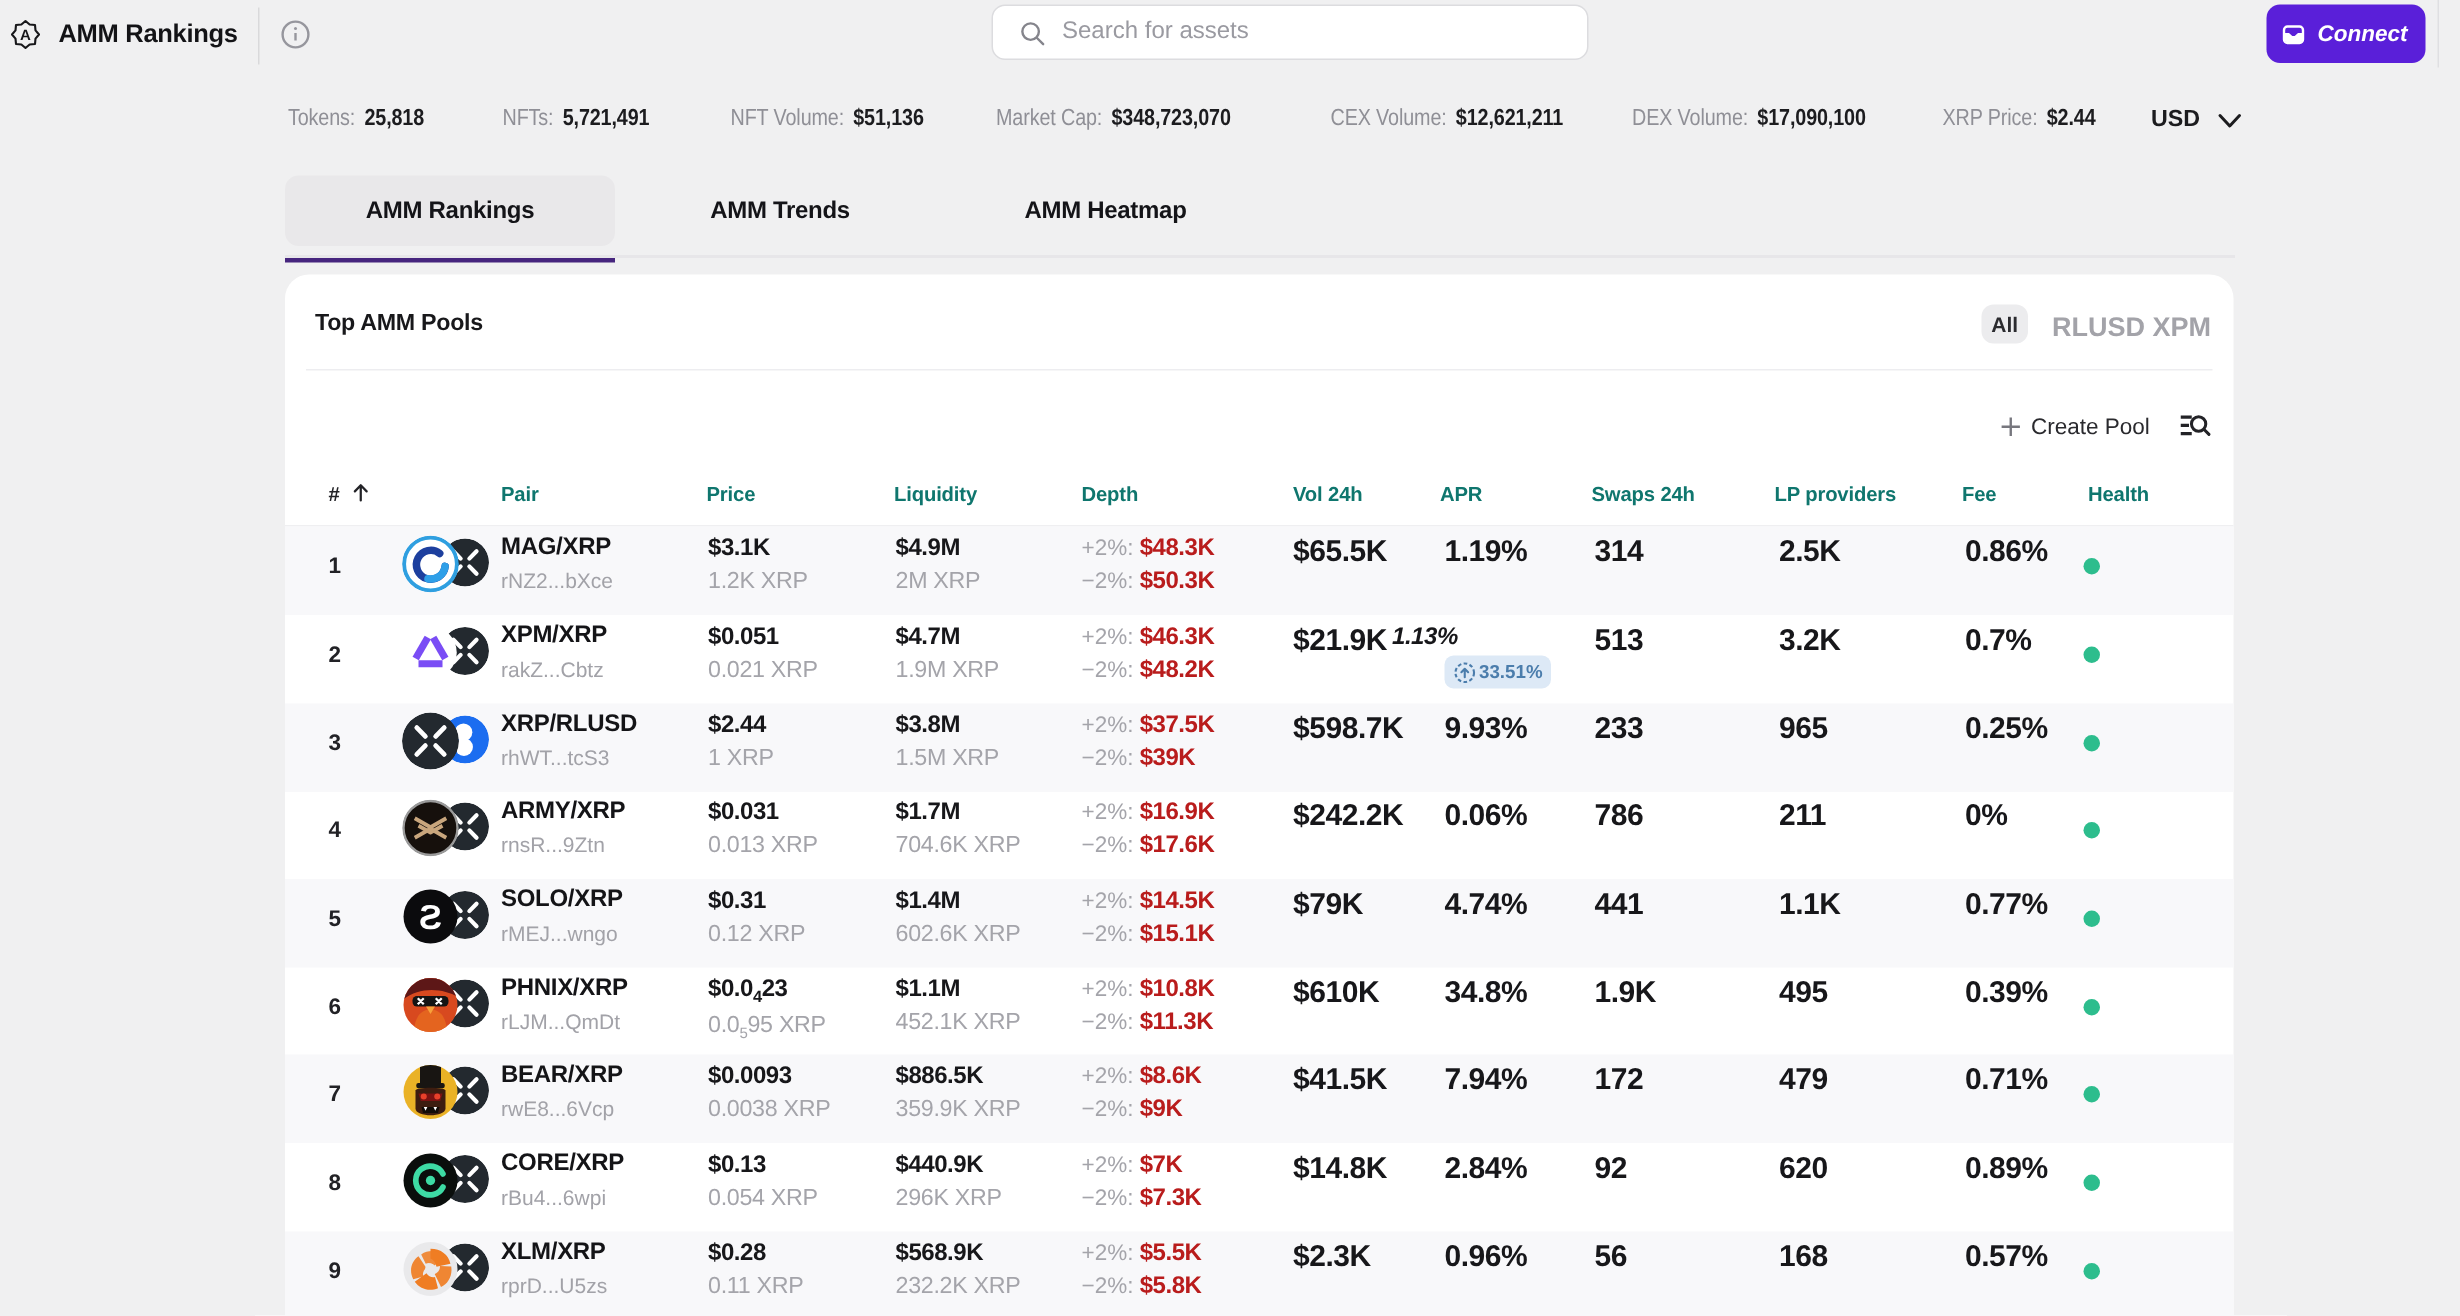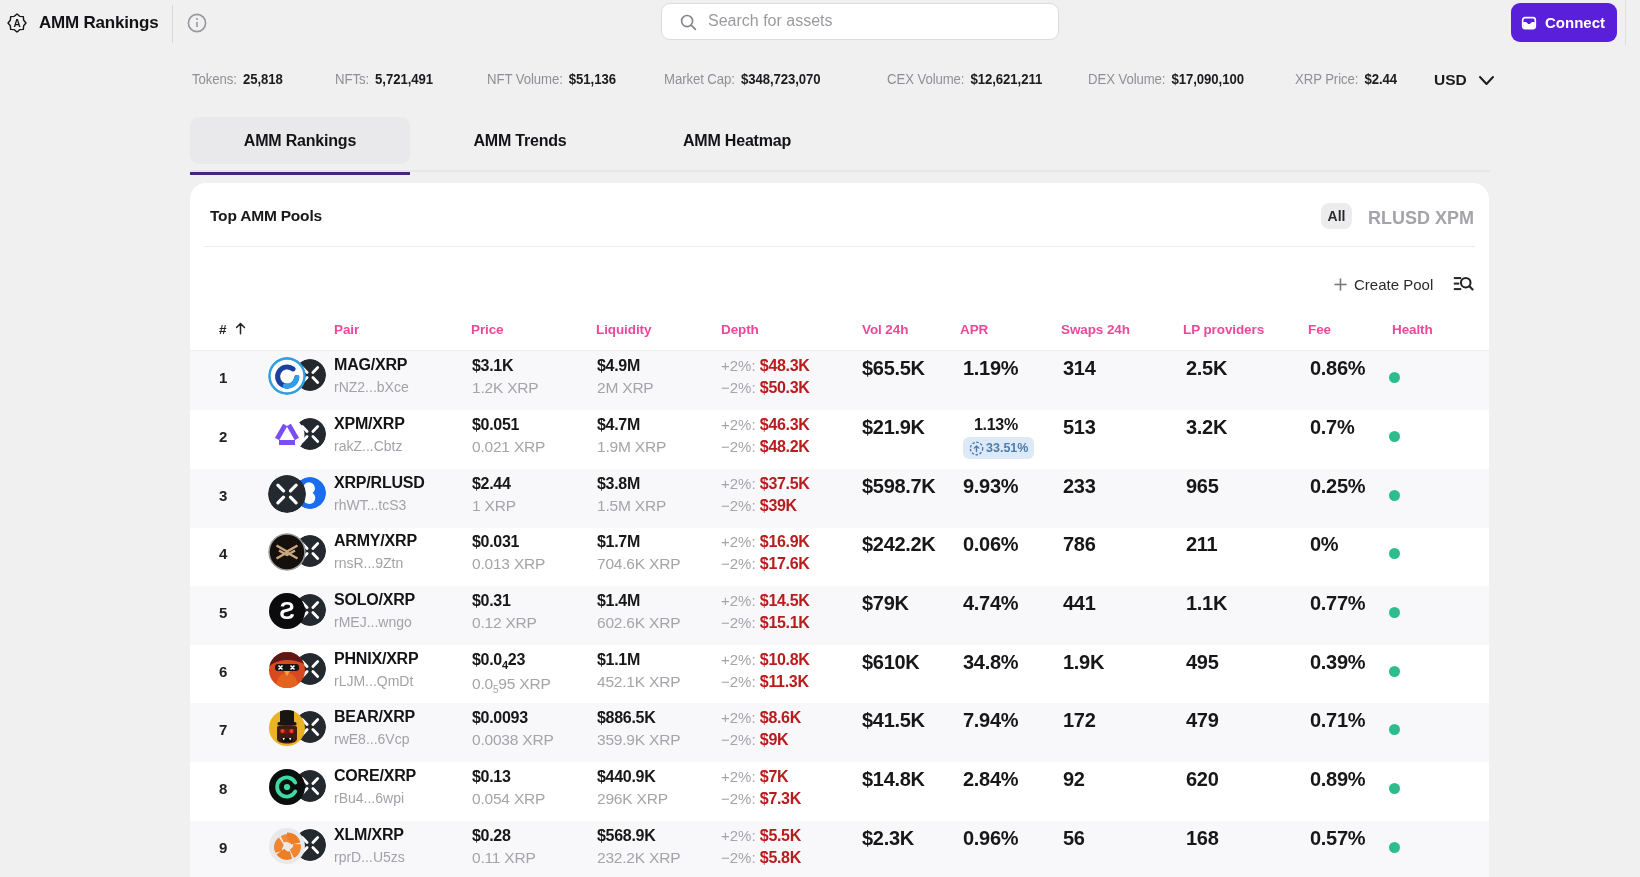--- a/index.html
+++ b/index.html
@@ -6,21 +6,21 @@
 html,body { width:1640px; height:877px; overflow:hidden; }
 body { font-family:"Liberation Sans", sans-serif; background:#f0f0f1; position:relative; color:#18181b; }
 .abs { position:absolute; }
 
 
 #nav-title { left:39px; top:13px; font-size:17px; font-weight:700; letter-spacing:-0.2px; color:#131316; }
 #nav-div { left:172px; top:5px; width:1px; height:38px; background:#d9d9db; }
 #searchbox { left:661px; top:3px; width:398px; height:37px; background:#fff; border:1px solid #dcdcdf; border-radius:9px; }
 #searchbox span { position:absolute; left:46px; top:8px; font-size:16px; color:#9a9aa1; }
 #connect { left:1511px; top:3px; width:106px; height:39px; background:#5a1fd9; border-radius:9px; color:#fff; }
-#connect span { position:absolute; left:34px; top:11px; font-size:15px; font-weight:700; }
+#connect span { position:absolute; left:34px; top:11px; font-size:15px; font-weight:700;font-style:italic; }
 #sb-line { left:1625px; top:0; width:1px; height:45px; background:#dfdfe2; }
 
 
 .stat { top:70px; font-size:15.5px; transform:scaleX(0.85); transform-origin:left center; color:#8f8f96; white-space:nowrap; letter-spacing:-0.1px; }
 .stat b { color:#1c1c1f; font-weight:700; margin-left:3px; }
 
 
 .tabbox { top:117px; width:220px; height:47px; font-size:16px; font-weight:700; color:#141418; text-align:center; line-height:47px; letter-spacing:-0.2px; }
 #tab1 { left:190px; background:#e9e8ea; border-radius:9px; }
 #tab2 { left:410px; } #tab3 { left:627px; }
@@ -30,21 +30,21 @@
 
 #card { left:190px; top:183px; width:1299px; height:694px; background:#fff; border-radius:16px 16px 0 0; }
 #card-title { left:20px; top:24px; font-size:15.5px; font-weight:700; letter-spacing:-0.2px; }
 #flt-all { left:1131px; top:20px; width:31px; height:26px; background:#ececee; border-radius:8px; font-size:14px; font-weight:600; color:#2b2b2f; text-align:center; line-height:26px; }
 .flt { top:25px; font-size:18px; color:#a3a3a9; font-weight:600; }
 #div1 { left:14px; top:63px; width:1271px; height:1px; background:#ededf0; }
 #createpool { top:93px; font-size:15px; color:#2a2a2e; }
 #div2 { left:0px; top:167px; width:1299px; height:1px; background:#efeff1; }
 
 
-.th { top:139px; font-size:13.5px; font-weight:700; color:#ec4899; letter-spacing:-0.1px; }
+.th { top:139px; font-size:13.5px; font-weight:700; color:#0f766e; letter-spacing:-0.1px; }
 .row { position:absolute; left:0; width:1299px; height:59px; }
 .row.odd { background:#f8f8fa; }
 .rnum { position:absolute; left:29px; top:18px; font-size:15px; font-weight:600; color:#222226; }
 .icons { position:absolute; left:78px; top:0px; width:70px; height:50px; }
 .ic { position:absolute; border-radius:50%; }
 .ic2 { left:26px; top:8px; width:32px; height:32px; z-index:1; }
 .ic1 { left:0; top:6px; width:38px; height:38px; z-index:2; }
 .pair { position:absolute; left:144px; top:5px; }
 .pname { font-size:16px; font-weight:700; color:#141417; letter-spacing:-0.2px; }
 .paddr { font-size:14px; color:#a2a2a8; margin-top:5px; }
@@ -217,21 +217,21 @@
       </div>
 <div class="cell2" style="left:407px;">
         <div class="l1">$4.7M</div>
         <div class="l2">1.9M XRP</div>
       </div>
 <div class="depth">
         <div>+2%: <b>$46.3K</b></div>
         <div>−2%: <b>$48.2K</b></div>
       </div>
 <div class="c1v vol">$21.9K</div>
-<div class="cell2" style="left:784px;">
+<div class="cell2" style="left:738px;font-style:italic;">
         <div class="l1">1.13%</div>
       </div>
       <div class="aprbadge"><svg style="position:absolute;left:6px;top:3.5px;" width="15" height="15" viewBox="0 0 16 16">
           <circle cx="8" cy="8" r="6.6" fill="none" stroke="#4b7dac" stroke-width="1.5" stroke-dasharray="2.6 1.7"></circle>
           <path d="M8 11.2 V5.4 M5.6 7.6 L8 5.2 L10.4 7.6" fill="none" stroke="#4b7dac" stroke-width="1.5" stroke-linecap="round" stroke-linejoin="round"></path>
         </svg>33.51%</div>
 <div class="c1v swp">513</div>
 <div class="c1v lpp">3.2K</div>
 <div class="c1v fee">0.7%</div>
 <div class="dot"></div>

